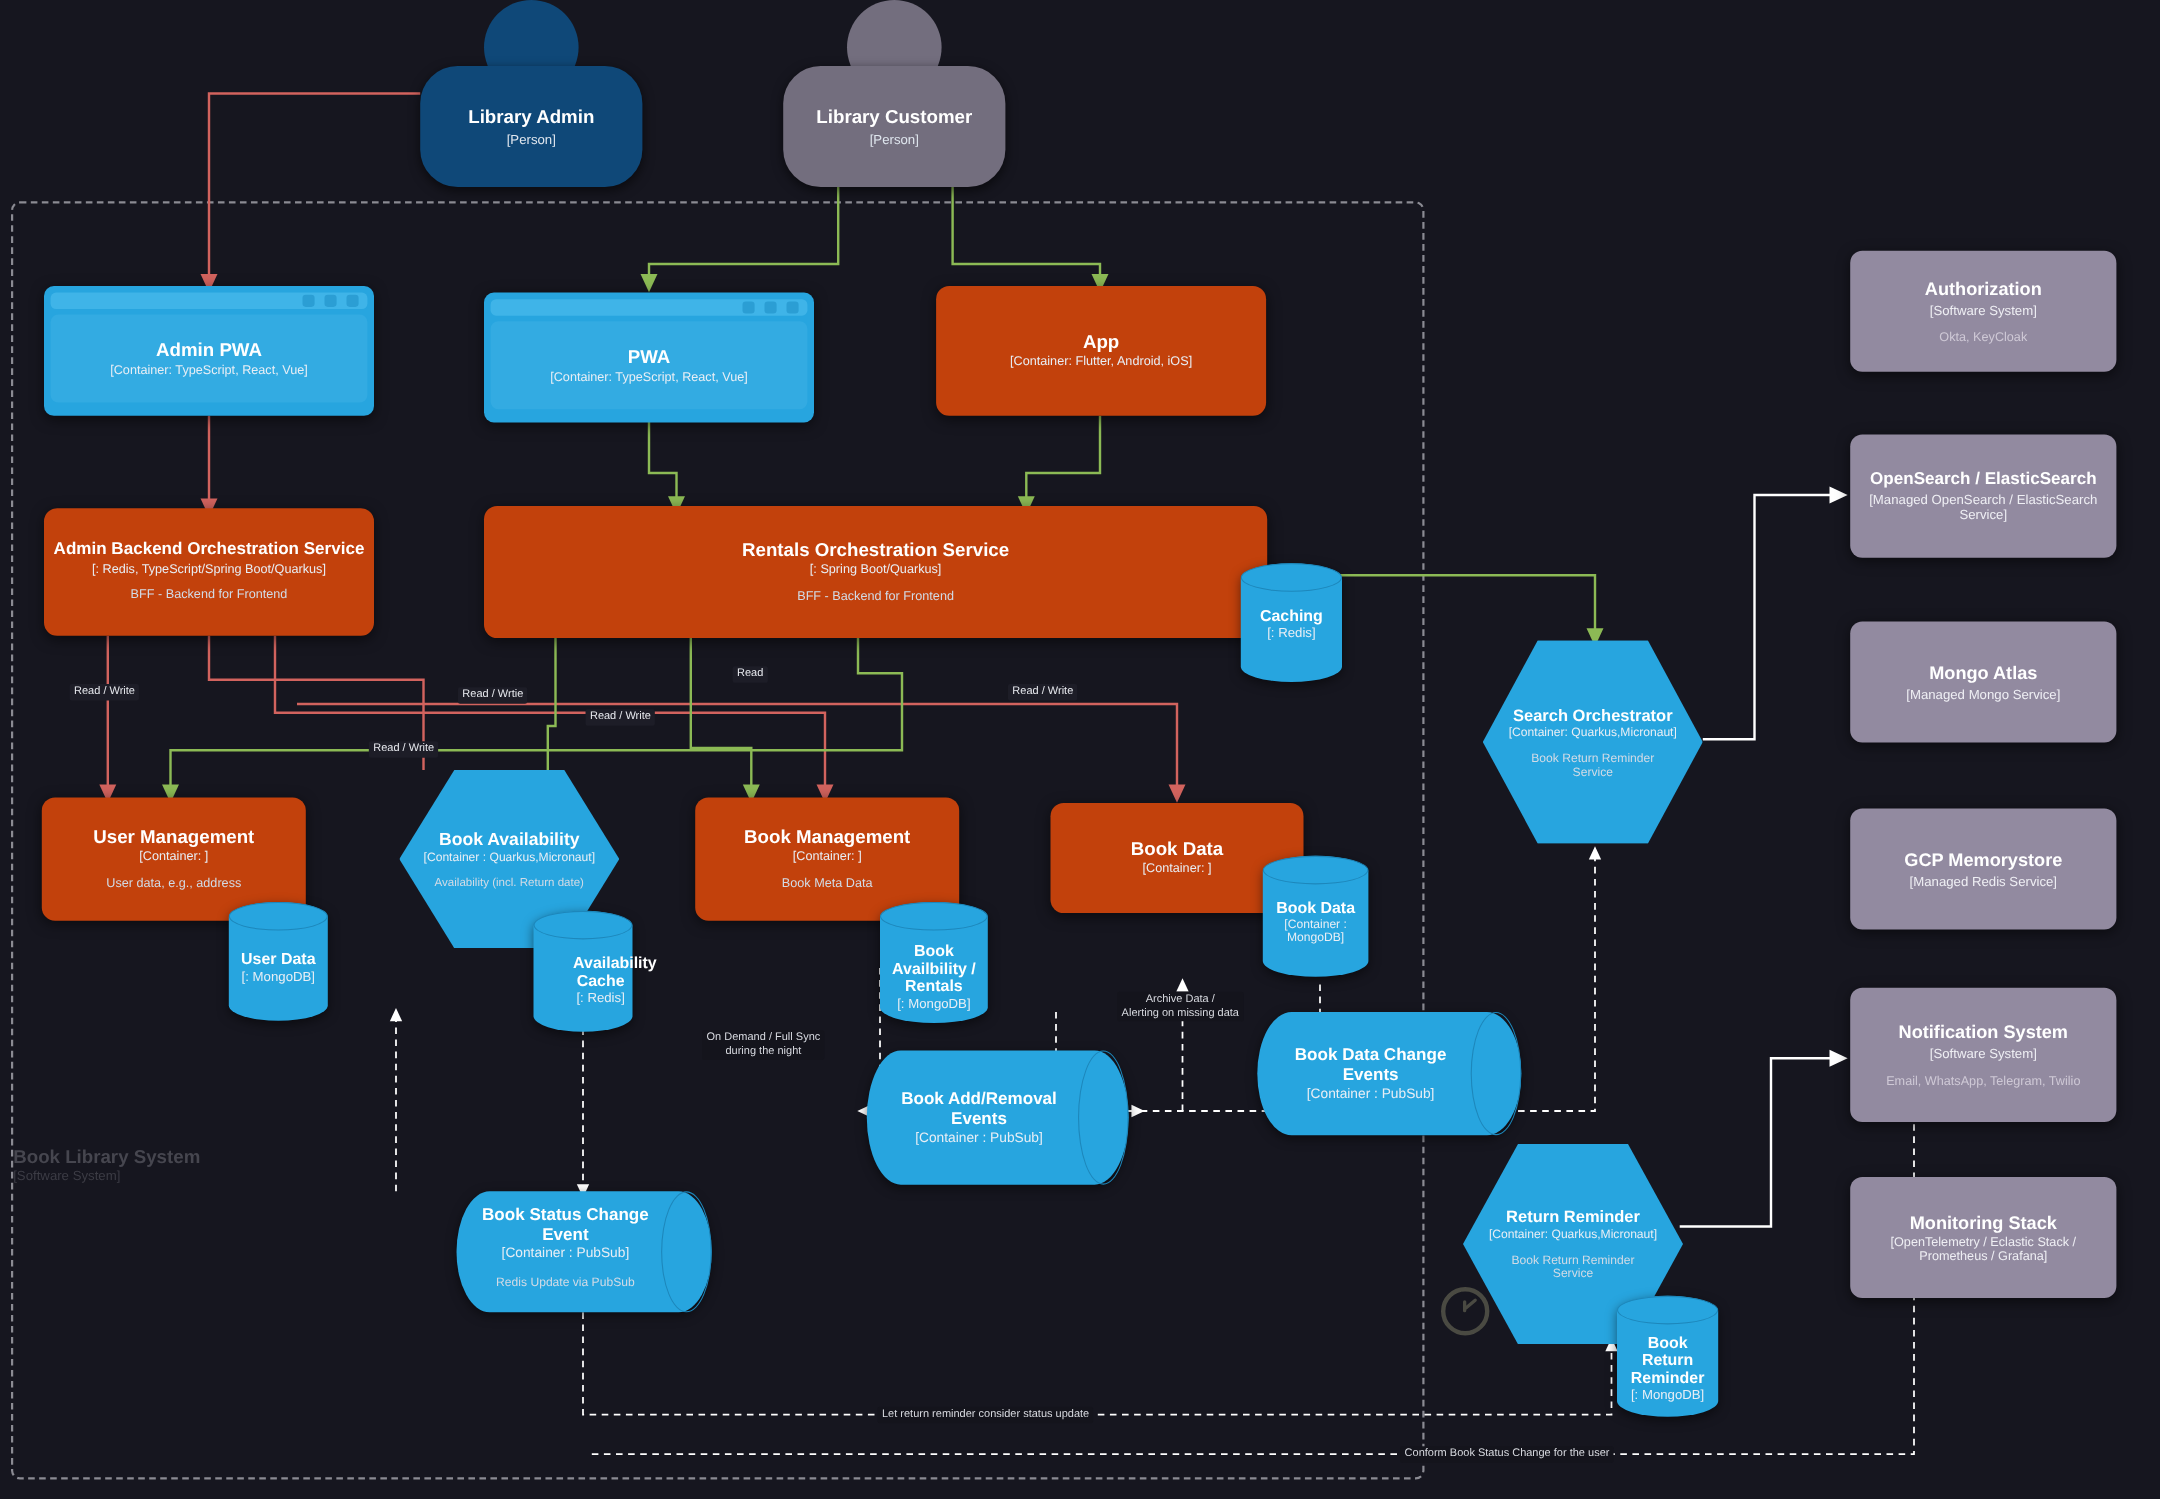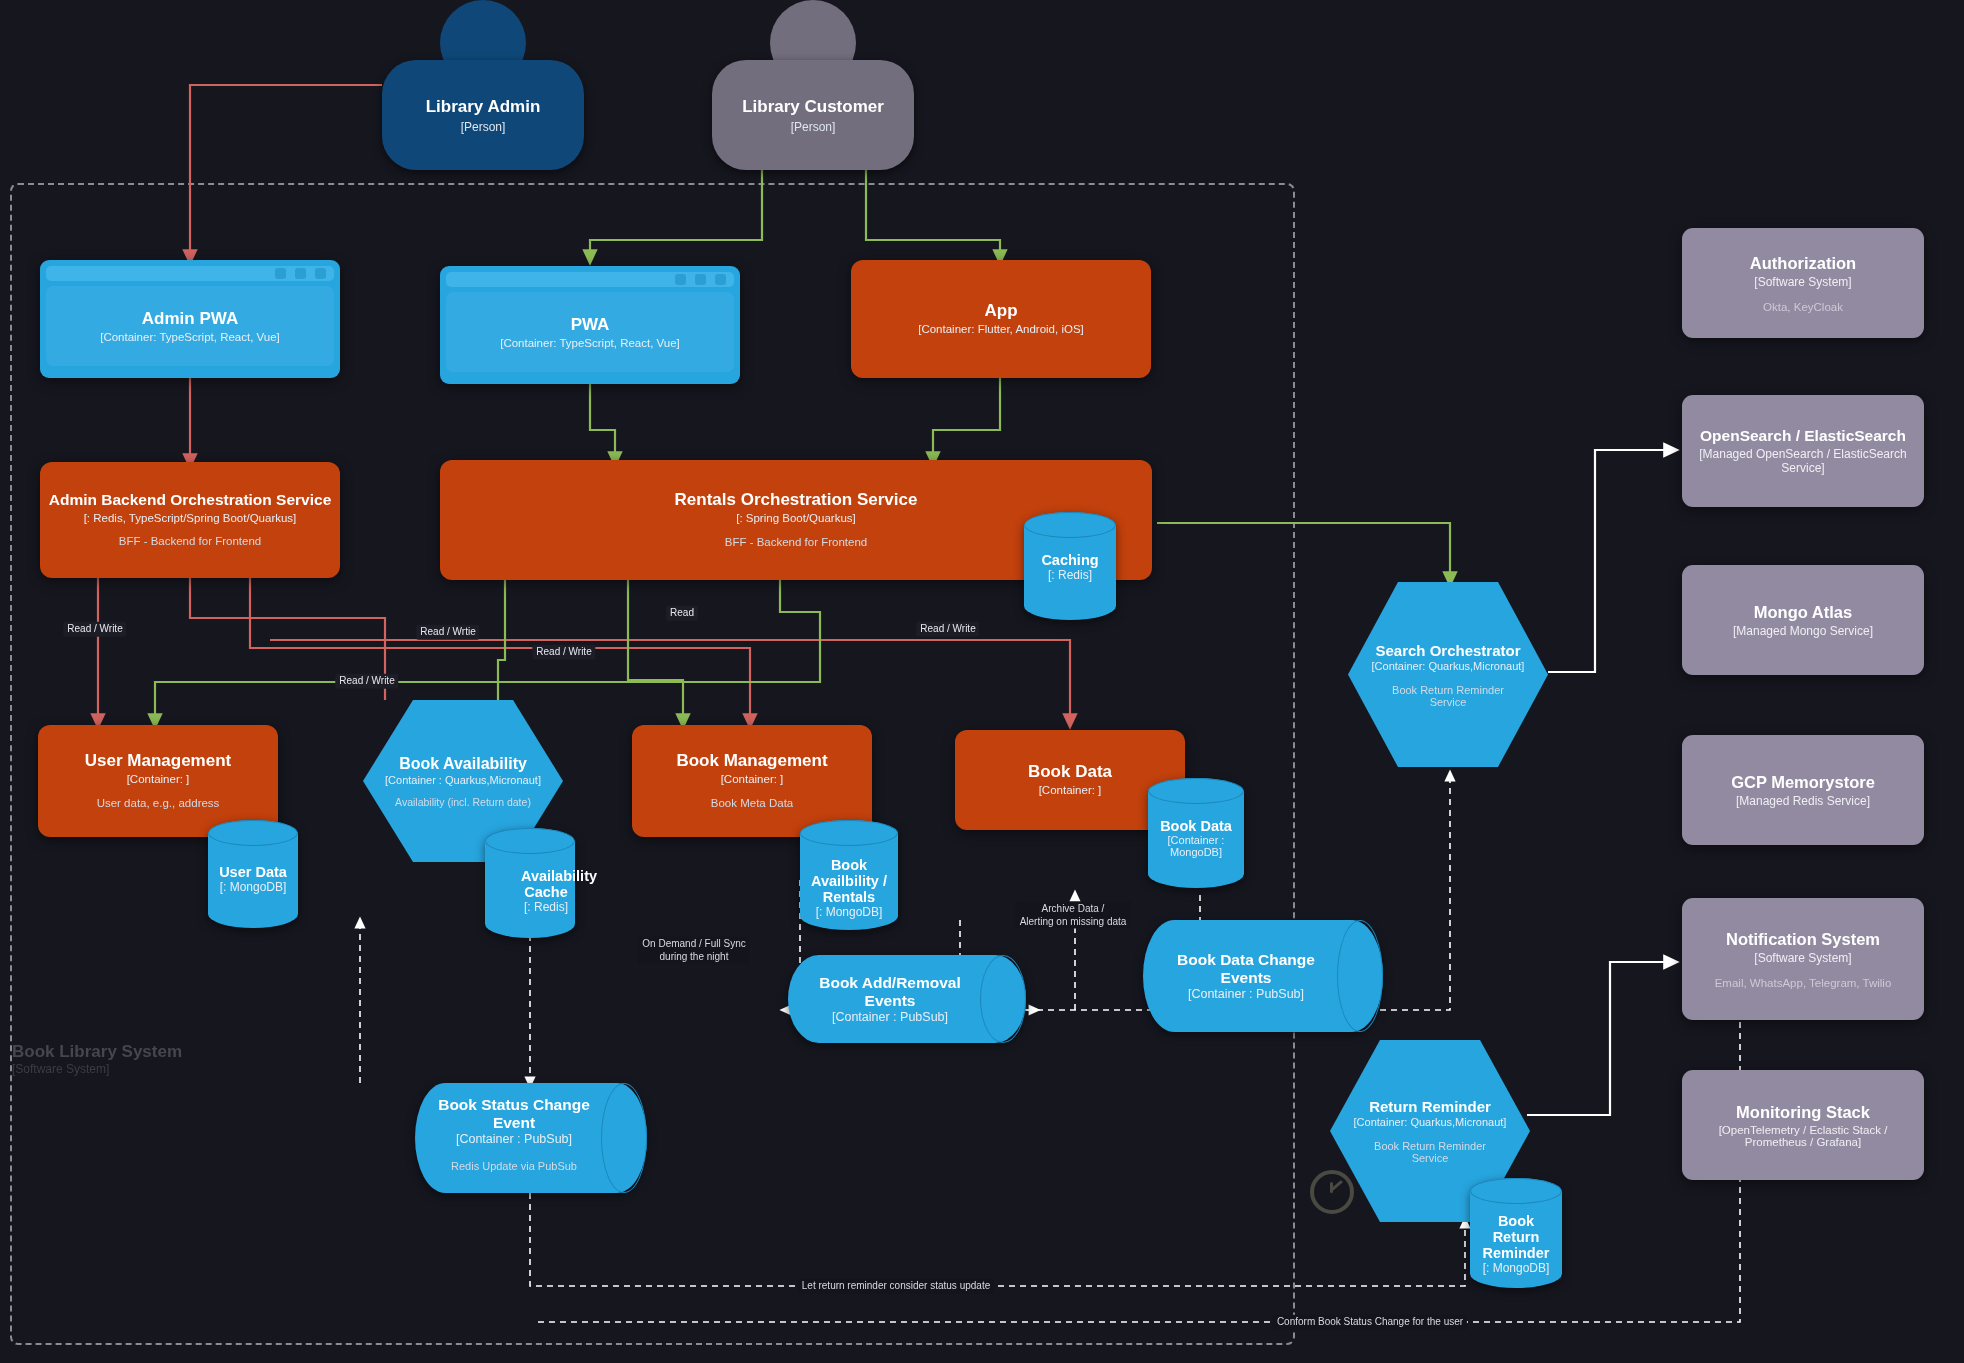--- a/index.html
+++ b/index.html
@@ -242,21 +242,21 @@
     <div class="sub">[: Redis, TypeScript/Spring Boot/Quarkus]</div>
     <div class="desc">BFF - Backend for Frontend</div>
   </div>
 
   <div class="node cbox" style="left:440px;top:460px;width:712px;height:120px;">
     <div class="ttl">Rentals Orchestration Service</div>
     <div class="sub">[: Spring Boot/Quarkus]</div>
     <div class="desc">BFF - Backend for Frontend</div>
   </div>
 
-  <div class="cyl" style="left:1024px;top:512px;width:92px;height:108px;">
+  <div class="cyl" style="left:1128px;top:512px;width:92px;height:108px;">
     <div class="shell"></div>
     <div class="cap"></div>
     <div class="lbl" style="top:46%;">
       <div class="ttl">Caching</div>
       <div class="sub">[: Redis]</div>
     </div>
   </div>
 
   <div class="node cbox" style="left:38px;top:725px;width:240px;height:112px;">
     <div class="ttl">User Management</div>
@@ -355,21 +355,21 @@
   <div class="q" style="left:415px;top:1083px;width:232px;height:110px;">
     <div class="shell"></div>
     <div class="cap"></div>
     <div class="lbl" style="top:46%;">
       <div class="ttl">Book Status Change Event</div>
       <div class="sub">[Container : PubSub]</div>
       <div class="desc" style="font-size:11px;margin-top:14px;">Redis Update via PubSub</div>
     </div>
   </div>
 
-  <div class="q" style="left:788px;top:955px;width:238px;height:88px;">
+  <div class="q" style="left:788px;top:955px;width:238px;height:122px;">
     <div class="shell"></div>
     <div class="cap"></div>
     <div class="lbl">
       <div class="ttl">Book Add/Removal Events</div>
       <div class="sub">[Container : PubSub]</div>
     </div>
   </div>
 
   <div class="q" style="left:1143px;top:920px;width:240px;height:112px;">
     <div class="shell"></div>

